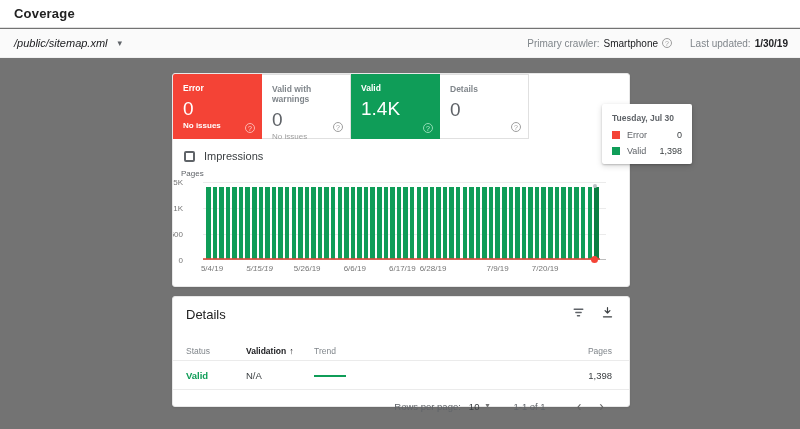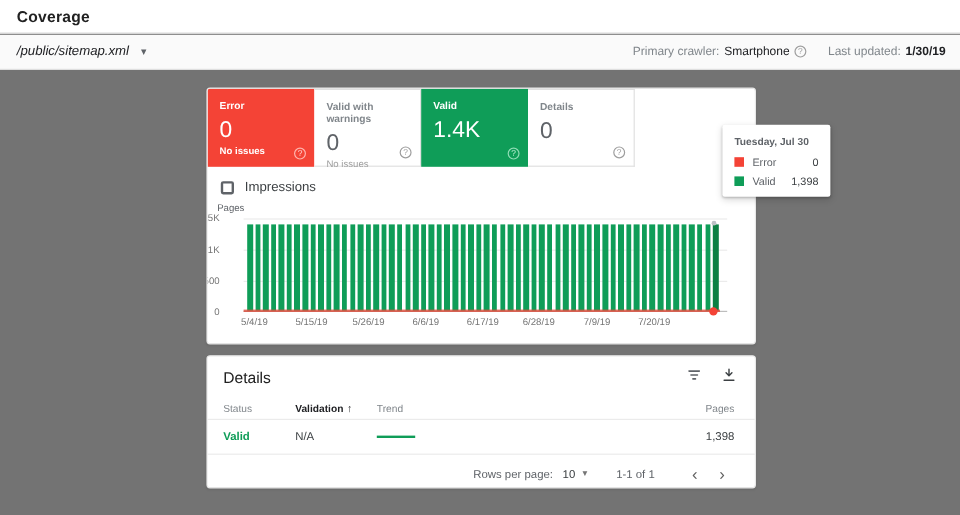--- a/index.html
+++ b/index.html
@@ -82,21 +82,21 @@
   .sw-green { background:#0f9d58; }
   .tt-label { font-size:9px; color:#5f6368; flex:1; }
   .tt-val { font-size:9px; color:#3c4043; }
 
   
   .details-head { position:relative; height:30px; display:flex; align-items:center; }
   .details-title { font-size:13px; color:#212121; margin-left:13px; margin-top:4px; }
   .d-icons { position:absolute; right:15px; top:9px; display:flex; gap:16px; }
   .dicon { width:13px; height:13px; cursor:pointer; display:inline-flex; }
   .thead, .trow { display:flex; align-items:center; padding:0 17px 0 13px; }
-  .thead { height:18px; font-size:8.5px; color:#80868b; margin-top:4px; }
+  .thead { height:18px; font-size:8.5px; color:#80868b; margin-top:15px; }
   .trow { height:29px; border-top:1px solid #ebebeb; font-size:9.5px; color:#3c4043; cursor:pointer; }
   .c-status { width:60px; }
   .c-type { width:210px; }
   .c-val { width:68px; }
   .c-trend { width:64px; }
   .c-pages { flex:1; text-align:right; }
   .thead .c-val { color:#202124; font-weight:bold; }
   .sort { margin-left:3px; font-size:9px; }
   .status-valid { color:#0f9d58; font-weight:bold; }
   .spark { display:inline-block; width:32px; height:2px; background:#0f9d58; vertical-align:middle; }
@@ -237,25 +237,25 @@
           <div class="bar" style="height: 72px;"></div>
           <div class="bar" style="height: 72px;"></div>
           <div class="bar last" style="height: 72px;"></div>
         </div>
       <div class="error-line"></div>
       <div class="hover-dot-top"></div>
       <div class="hover-dot-bottom"></div>
     </div>
     <div class="xlabels">
         <span class="xtick" style="left: 9px;">5/4/19</span>
-        <span class="xtick" style="left: 56.6px;">5/15/19</span>
+        <span class="xtick" style="left: 56.6px; font-style: italic;">5/15/19</span>
         <span class="xtick" style="left: 104.2px;">5/26/19</span>
         <span class="xtick" style="left: 151.8px;">6/6/19</span>
         <span class="xtick" style="left: 199.4px;">6/17/19</span>
-        <span class="xtick" style="left: 246px;">6/28/19</span>
+        <span class="xtick" style="left: 230px;">6/28/19</span>
         <span class="xtick" style="left: 294.6px;">7/9/19</span>
         <span class="xtick" style="left: 342.2px;">7/20/19</span>
       </div>
   </div>
 
   <div class="tooltip">
     <div class="tt-title">Tuesday, Jul 30</div>
     <div class="tt-row">
       <span class="sw sw-red"></span>
       <span class="tt-label">Error</span>

